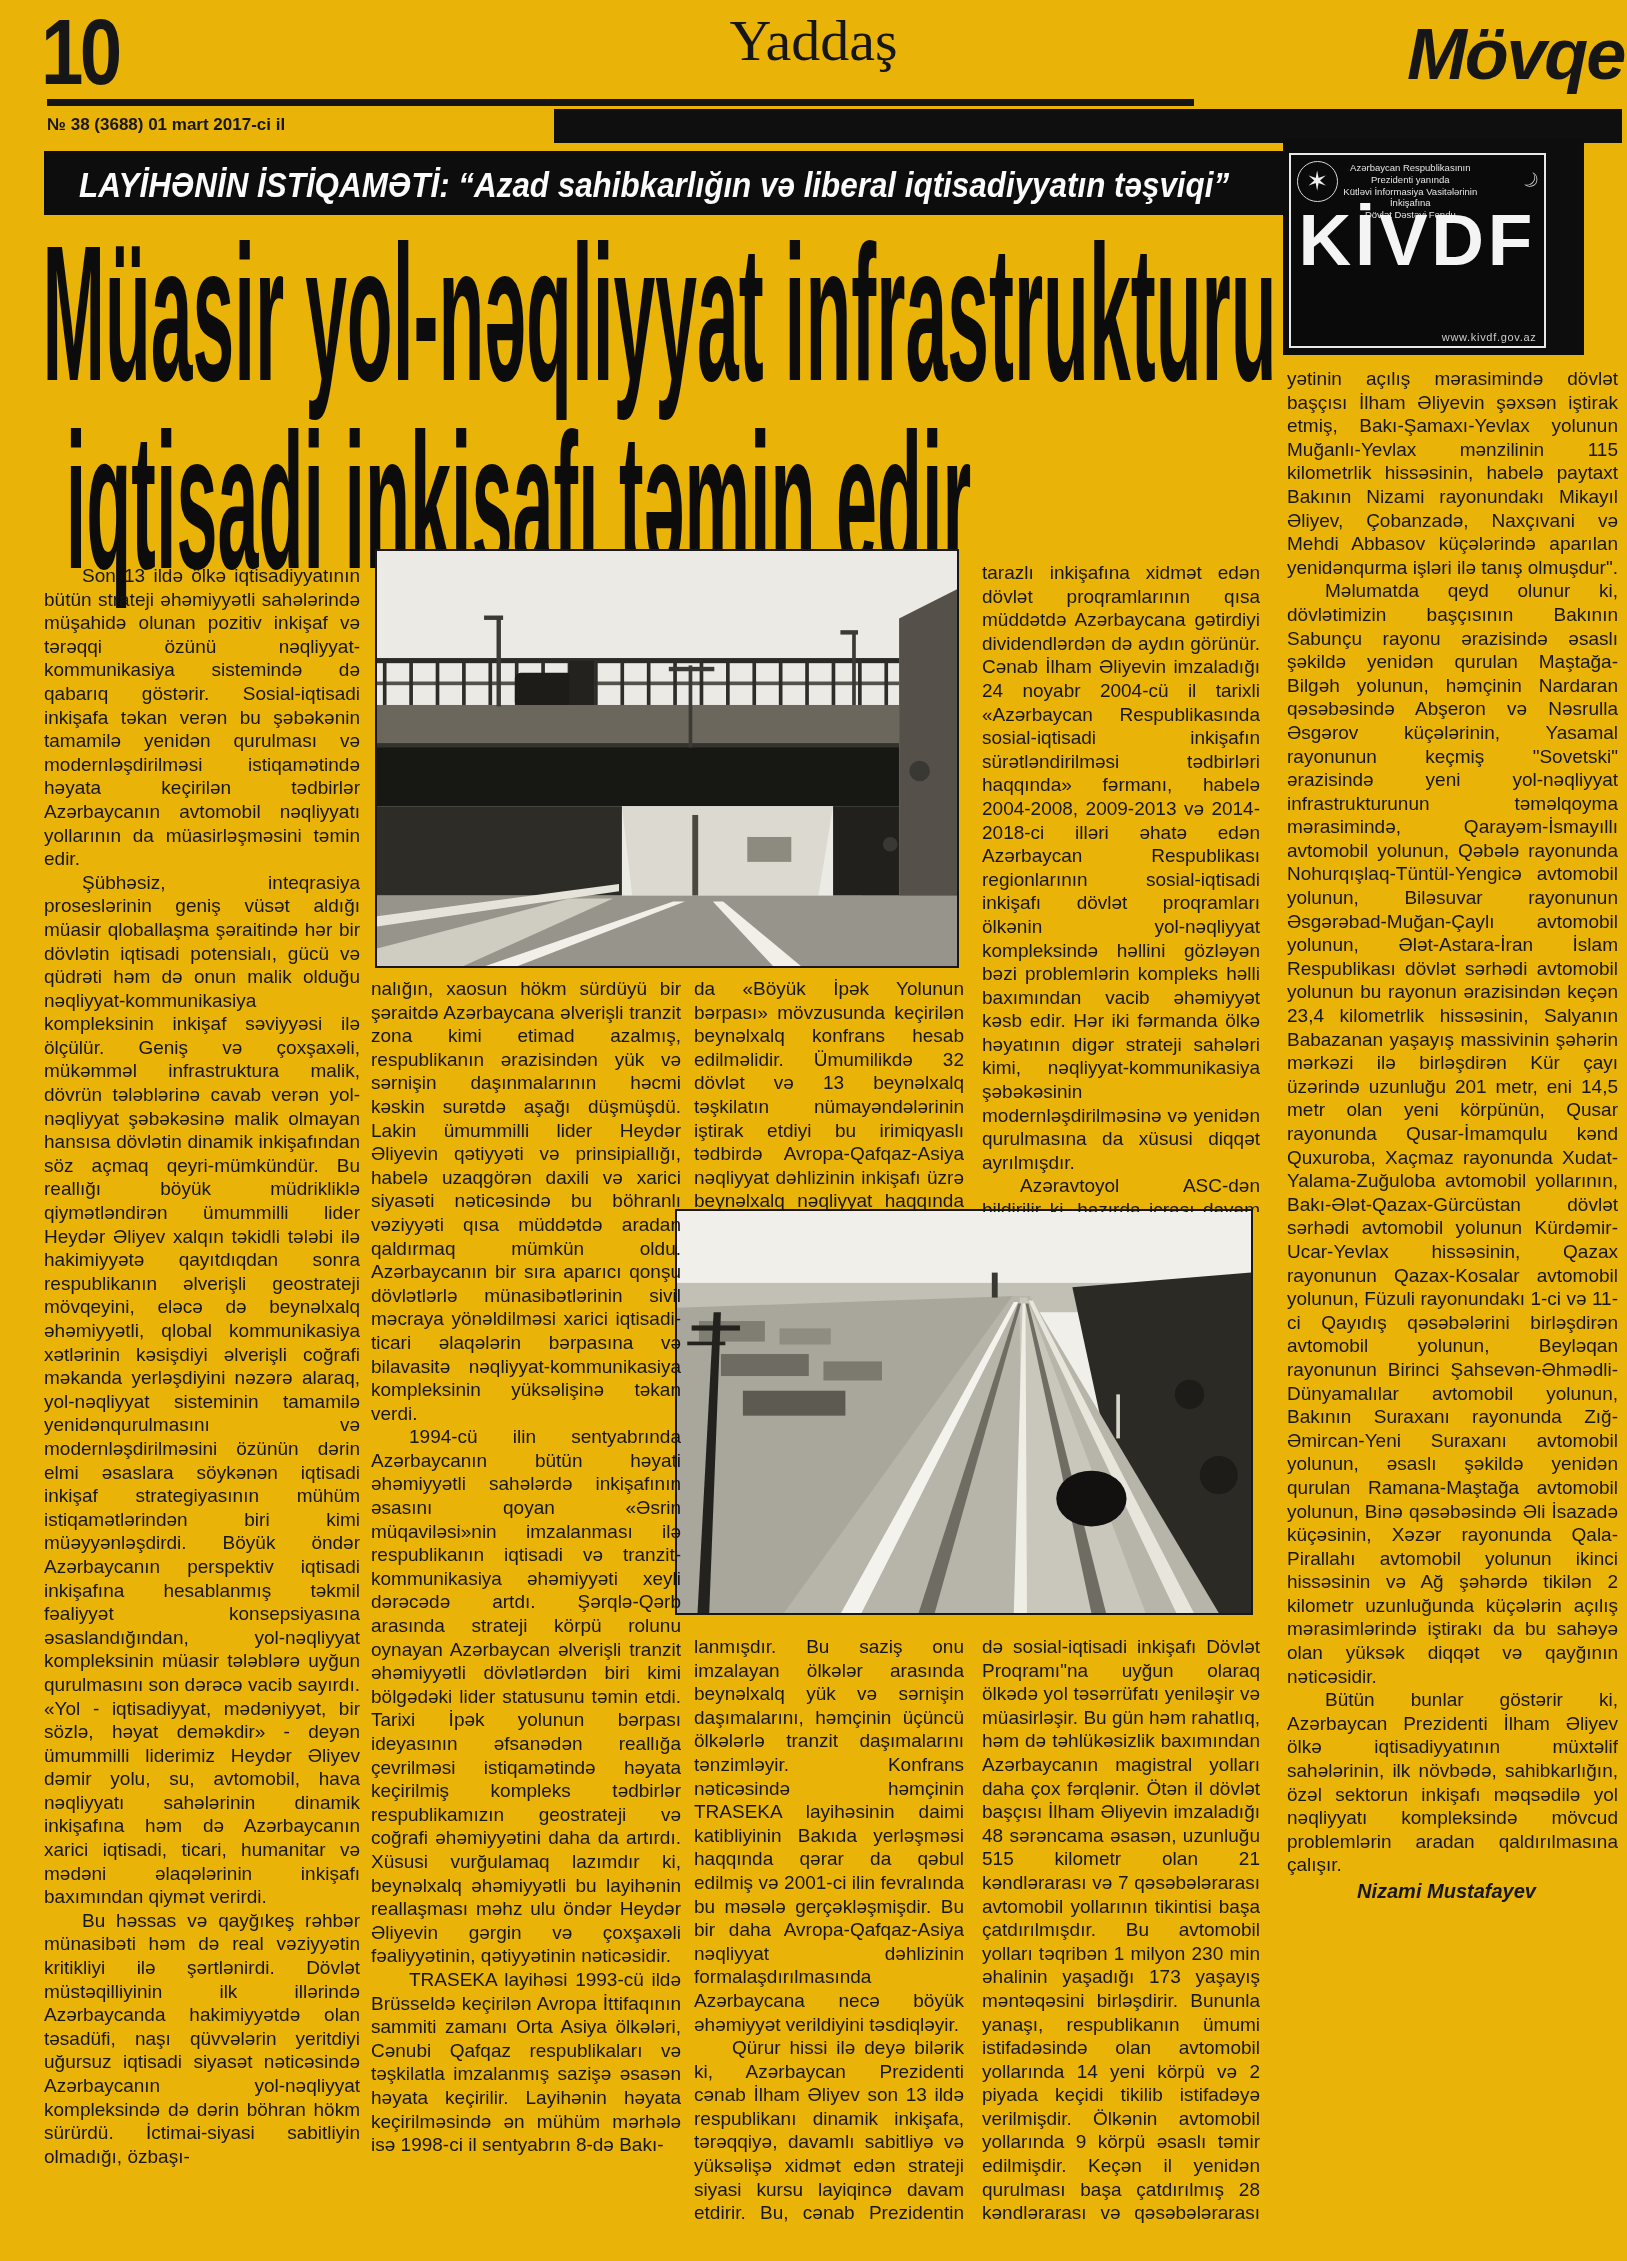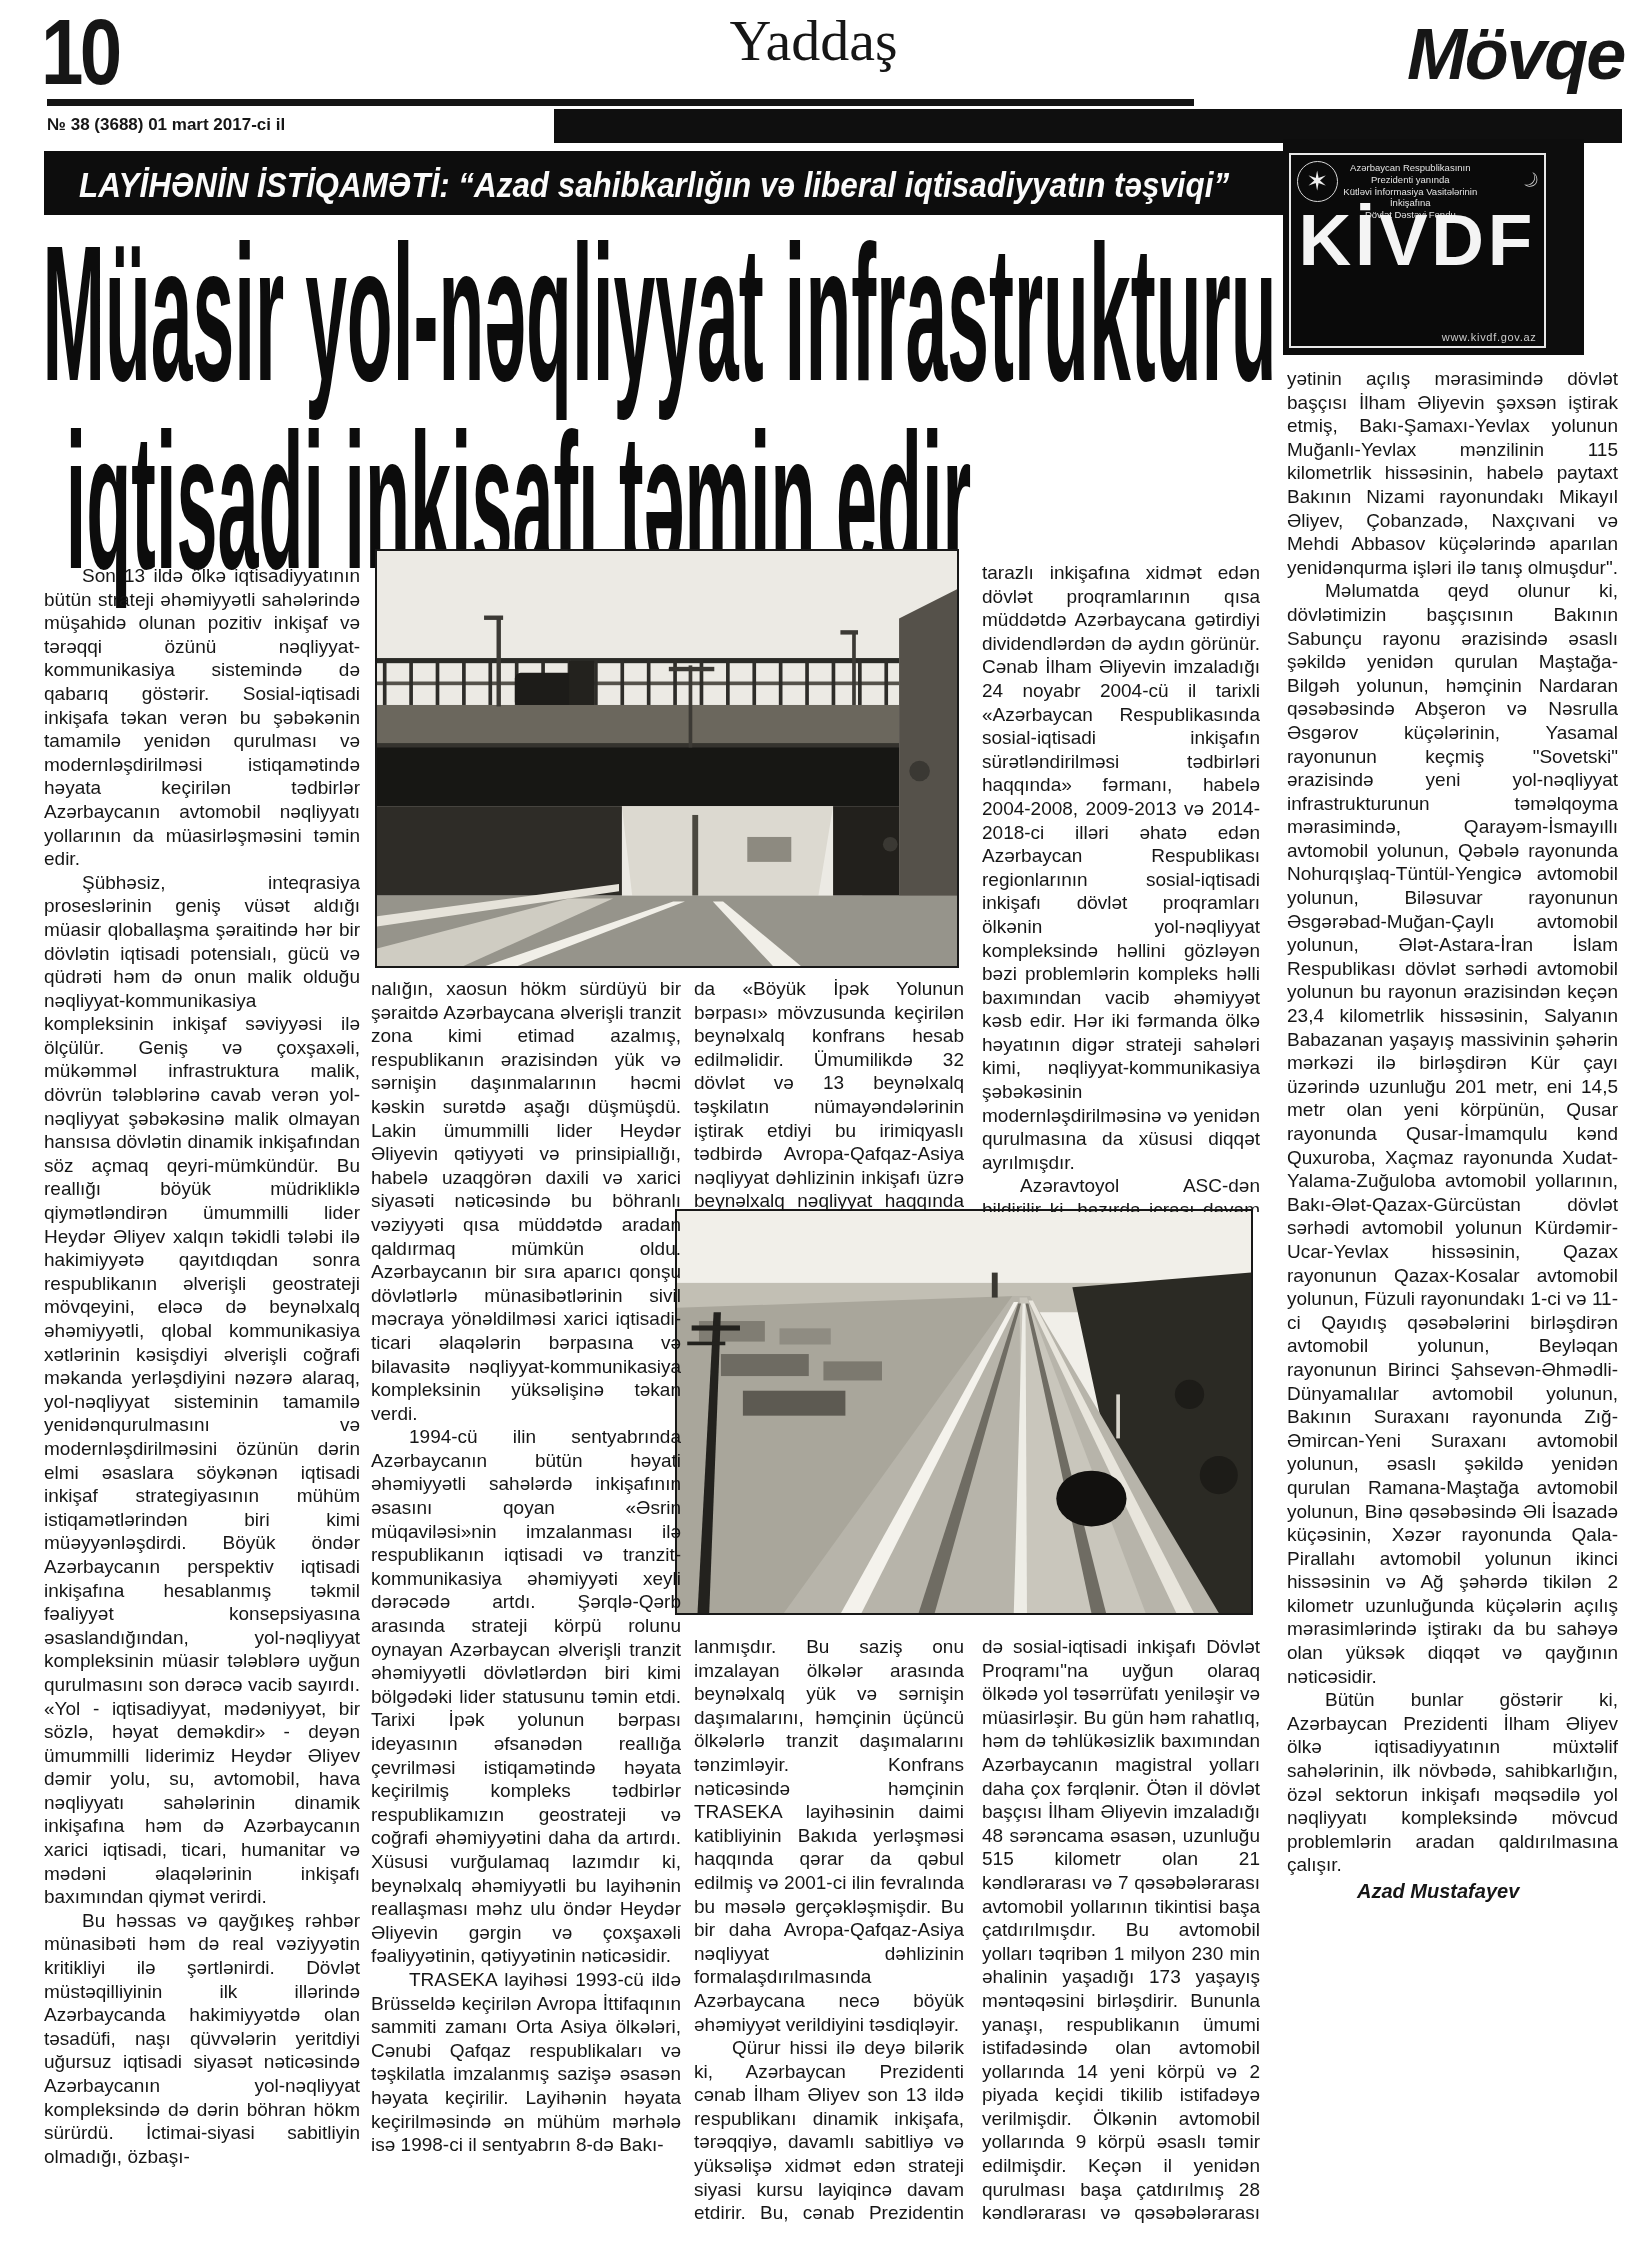--- a/index.html
+++ b/index.html
@@ -1,16 +1,16 @@
 <!DOCTYPE html>
 <html style="font-size:11.7px"><head>
 <meta charset="utf-8">
 <style>
   html,body{margin:0;padding:0;background:#888;}
-  .page{position:relative;width:1627px;height:2261px;background:#ffffff;color:#161616;
+  .page{position:relative;width:1627px;height:2261px;background:#eab308;color:#161616;
         font-family:"Liberation Sans",sans-serif;overflow:hidden;}
   .abs{position:absolute;}
 
   
   .pagenum{left:41px;top:5.8px;font-size:93px;font-weight:900;letter-spacing:-4.4px;
            transform:scaleX(.82);transform-origin:left top;line-height:1;}
   .section-title{left:0;right:0;top:11.7px;text-align:center;font-family:"Liberation Serif",serif;
            font-size:58px;line-height:1;}
   .masthead{right:3px;top:17.5px;font-size:72px;font-weight:900;font-style:italic;
            letter-spacing:-2.2px;line-height:1;}
@@ -223,17 +223,17 @@
   <div class="textcol col4b">
       <p class="cont">də sosial-iqtisadi inkişafı Dövlət Proqramı"na uyğun olaraq ölkədə yol təsərrüfatı yeniləşir və müasirləşir. Bu gün həm rahatlıq, həm də təhlükəsizlik baxımından Azərbaycanın magistral yolları daha çox fərqlənir. Ötən il dövlət başçısı İlham Əliyevin imzaladığı 48 sərəncama əsasən, uzunluğu 515 kilometr olan 21 kəndlərarası və 7 qəsəbələrarası avtomobil yollarının tikintisi başa çatdırılmışdır. Bu avtomobil yolları təqribən 1 milyon 230 min əhalinin yaşadığı 173 yaşayış məntəqəsini birləşdirir. Bununla yanaşı, respublikanın ümumi istifadəsində olan avtomobil yollarında 14 yeni körpü və 2 piyada keçidi tikilib istifadəyə verilmişdir. Ölkənin avtomobil yollarında 9 körpü əsaslı təmir edilmişdir. Keçən il yenidən qurulması başa çatdırılmış 28 kəndlərarası və qəsəbələrarası yolların əksəriy-</p>
     </div>
 
   <div class="textcol col5">
     <div>
         <p class="cont">yətinin açılış mərasimində dövlət başçısı İlham Əliyevin şəxsən iştirak etmiş, Bakı-Şamaxı-Yevlax yolunun Muğanlı-Yevlax mənzilinin 115 kilometrlik hissəsinin, habelə paytaxt Bakının Nizami rayonundakı Mikayıl Əliyev, Çobanzadə, Naxçıvani və Mehdi Abbasov küçələrində aparılan yenidənqurma işləri ilə tanış olmuşdur".</p>
         <p>Məlumatda qeyd olunur ki, dövlətimizin başçısının Bakının Sabunçu rayonu ərazisində əsaslı şəkildə yenidən qurulan Maştağa-Bilgəh yolunun, həmçinin Nardaran qəsəbəsində Abşeron və Nəsrulla Əsgərov küçələrinin, Yasamal rayonunun keçmiş "Sovetski" ərazisində yeni yol-nəqliyyat infrastrukturunun təməlqoyma mərasimində, Qarayəm-İsmayıllı avtomobil yolunun, Qəbələ rayonunda Nohurqışlaq-Tüntül-Yengicə avtomobil yolunun, Biləsuvar rayonunun Əsgərəbad-Muğan-Çaylı avtomobil yolunun, Ələt-Astara-İran İslam Respublikası dövlət sərhədi avtomobil yolunun bu rayonun ərazisindən keçən 23,4 kilometrlik hissəsinin, Salyanın Babazanan yaşayış massivinin şəhərin mərkəzi ilə birləşdirən Kür çayı üzərində uzunluğu 201 metr, eni 14,5 metr olan yeni körpünün, Qusar rayonunda Qusar-İmamqulu kənd Quxuroba, Xaçmaz rayonunda Xudat-Yalama-Zuğuloba avtomobil yollarının, Bakı-Ələt-Qazax-Gürcüstan dövlət sərhədi avtomobil yolunun Kürdəmir-Ucar-Yevlax hissəsinin, Qazax rayonunun Qazax-Kosalar avtomobil yolunun, Füzuli rayonundakı 1-ci və 11-ci Qayıdış qəsəbələrini birləşdirən avtomobil yolunun, Beyləqan rayonunun Birinci Şahsevən-Əhmədli-Dünyamalılar avtomobil yolunun, Bakının Suraxanı rayonunda Zığ-Əmircan-Yeni Suraxanı avtomobil yolunun, əsaslı şəkildə yenidən qurulan Ramana-Maştağa avtomobil yolunun, Binə qəsəbəsində Əli İsazadə küçəsinin, Xəzər rayonunda Qala-Pirallahı avtomobil yolunun ikinci hissəsinin və Ağ şəhərdə tikilən 2 kilometr uzunluğunda küçələrin açılış mərasimlərində iştirakı da bu sahəyə olan yüksək diqqət və qayğının nəticəsidir.</p>
         <p>Bütün bunlar göstərir ki, Azərbaycan Prezidenti İlham Əliyev ölkə iqtisadiyyatının müxtəlif sahələrinin, ilk növbədə, sahibkarlığın, özəl sektorun inkişafı məqsədilə yol nəqliyyatı kompleksində mövcud problemlərin aradan qaldırılmasına çalışır.</p>
       </div>
-    <div class="signature">Azad Mustafayev</div>
+    <div class="signature">Nizami Mustafayev</div>
   </div>
 
 </div>
 
 
 </body></html>

